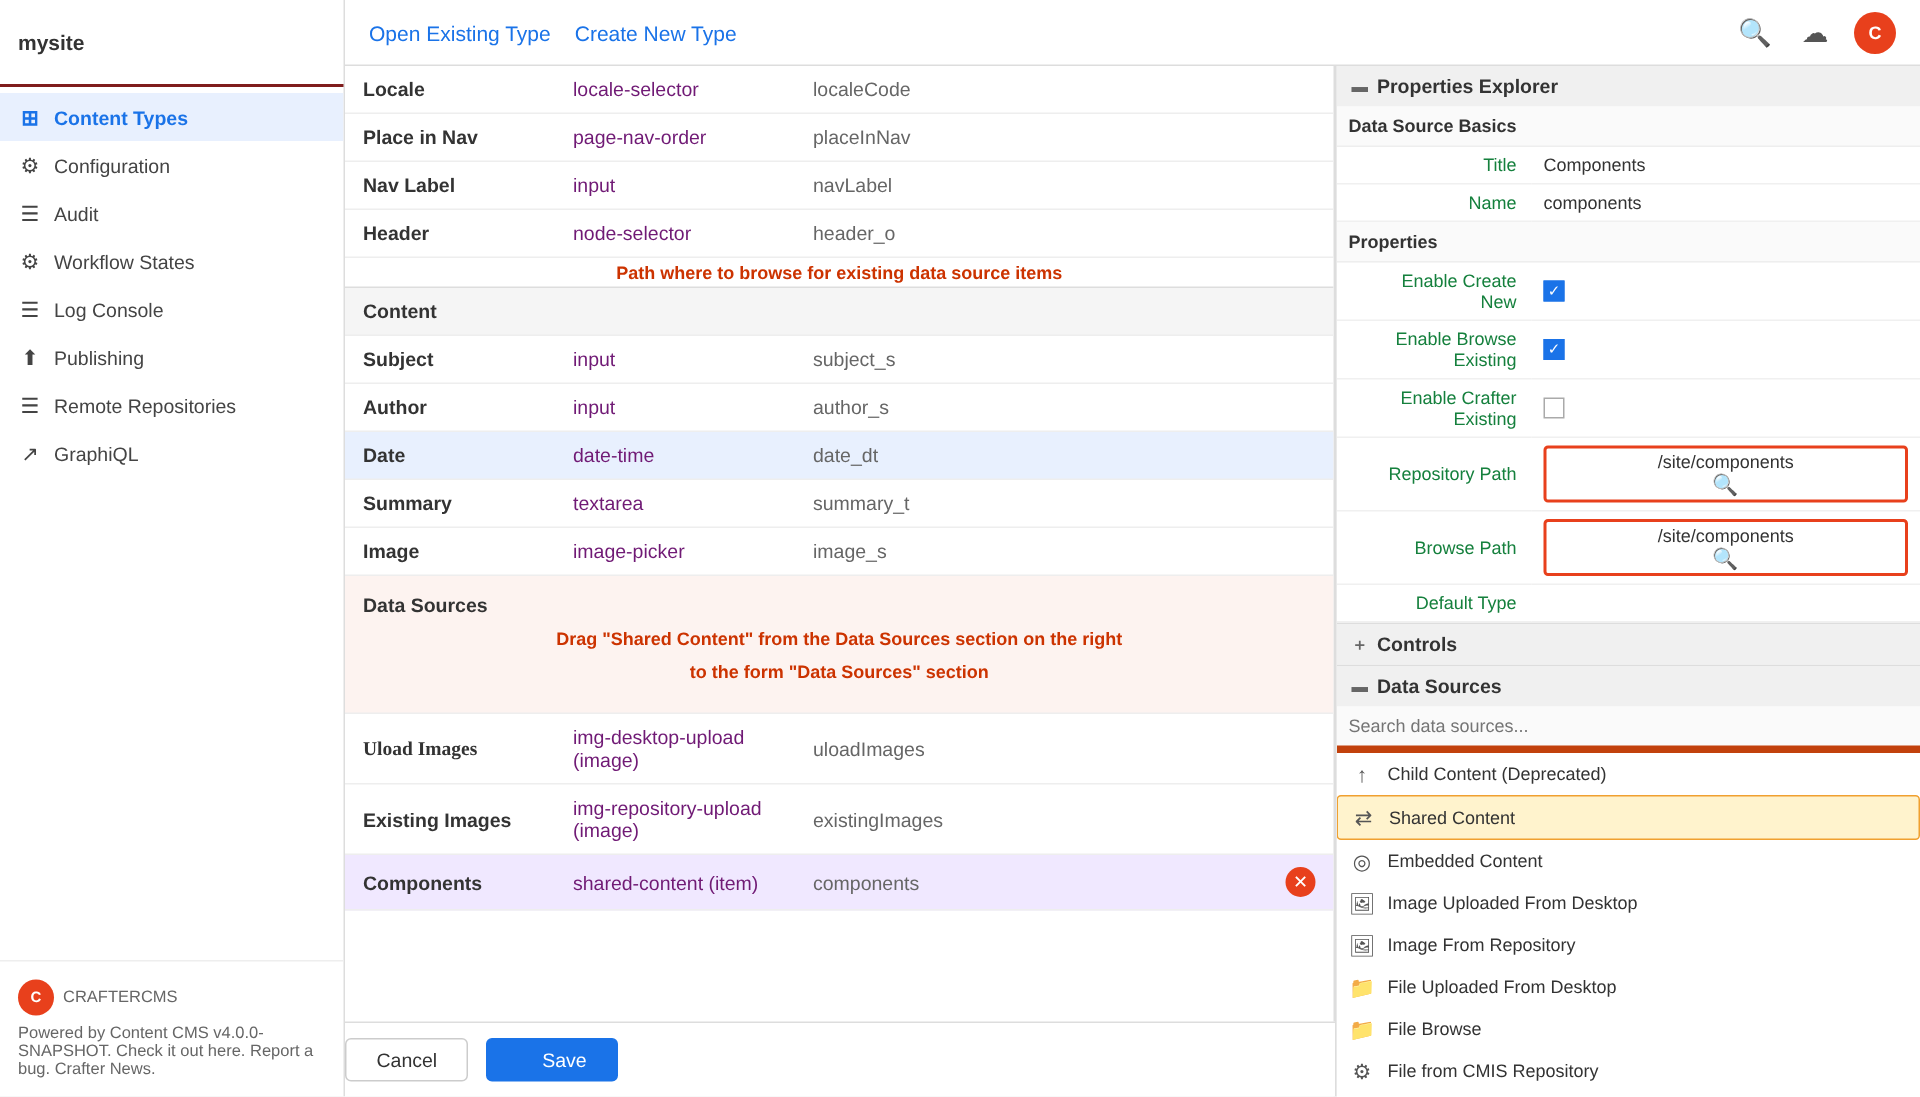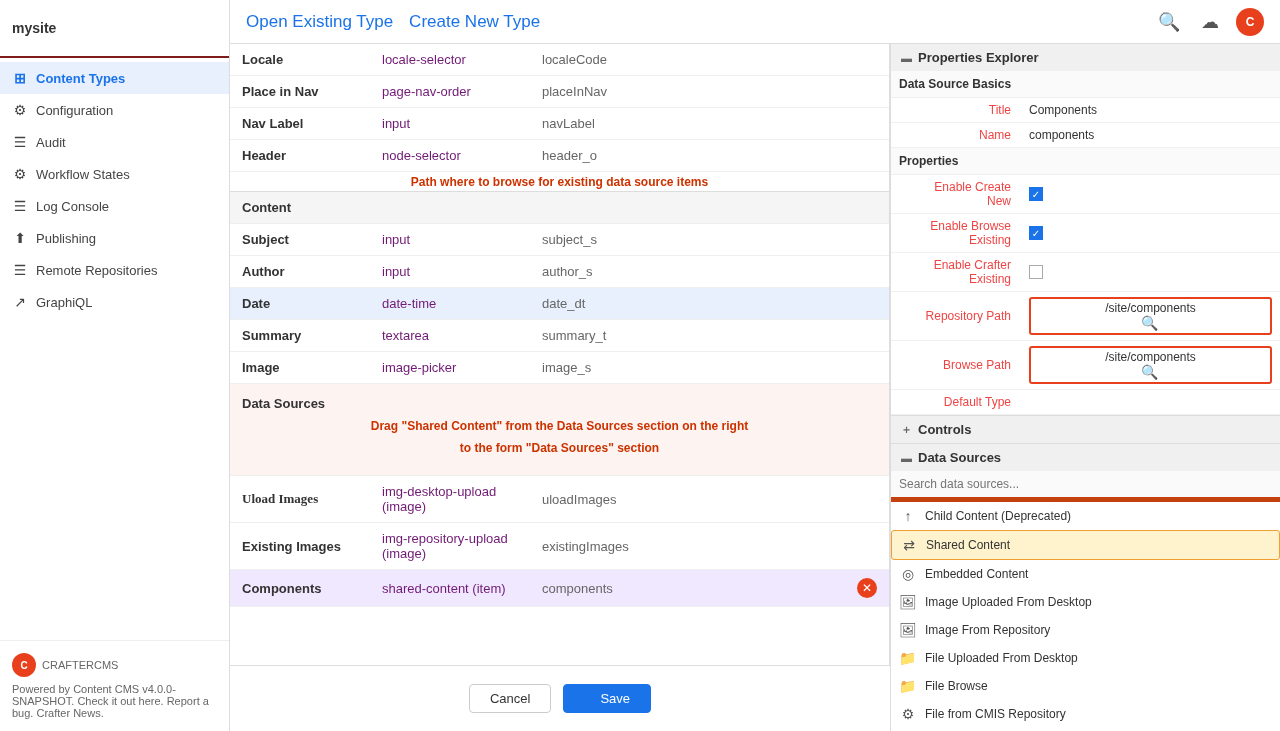--- a/index.html
+++ b/index.html
@@ -12,21 +12,21 @@
     .sidebar-nav { flex: 1; overflow-y: auto; padding: 4px 0; }
     .nav-item { display: flex; align-items: center; gap: 8px; padding: 8px 12px; cursor: pointer; color: #444; font-size: 13px; }
     .nav-item.active { background: #e8f0fe; color: #1a73e8; font-weight: bold; }
     .nav-icon { width: 16px; height: 16px; display: inline-flex; align-items: center; justify-content: center; font-size: 14px; color: inherit; }
     .sidebar-footer { padding: 12px; border-top: 1px solid #eee; font-size: 11px; color: #666; }
     .crafter-logo { display: flex; align-items: center; gap: 6px; margin-bottom: 6px; }
     .crafter-logo-icon { width: 24px; height: 24px; background: #e8401c; border-radius: 50%; display: flex; align-items: center; justify-content: center; color: white; font-size: 10px; font-weight: bold; }
 
     
     .top-bar { position: absolute; top: 0; left: 230px; right: 0; height: 44px; background: #fff; border-bottom: 1px solid #ddd; display: flex; align-items: center; padding: 0 16px; gap: 16px; z-index: 10; }
-    .top-bar-link { color: #1a73e8; font-size: 17px; cursor: pointer; text-decoration: none; }
+    .top-bar-link { color: #1a73e8; font-size: 14px; cursor: pointer; text-decoration: none; }
     .top-bar-icons { margin-left: auto; display: flex; align-items: center; gap: 12px; }
     .top-bar-icon { width: 28px; height: 28px; display: flex; align-items: center; justify-content: center; cursor: pointer; color: #555; font-size: 18px; }
 
     
     .main-area { position: absolute; left: 230px; top: 44px; right: 0; bottom: 0; display: flex; overflow: hidden; }
 
     
     .center-panel { flex: 1; overflow-y: auto; background: #fff; border-right: 1px solid #ddd; position: relative; }
 
     
@@ -38,35 +38,35 @@
     .fields-table td:nth-child(3) { color: #666; }
     .fields-table tr.highlighted { background: #e8f0fe; }
 
     .section-header { background: #f5f5f5; border-bottom: 1px solid #ddd; border-top: 1px solid #ddd; }
     .section-header td { padding: 8px 12px; font-weight: bold; color: #333; }
 
     
     .annotation-text { color: #cc3300; font-size: 12px; font-weight: bold; text-align: center; padding: 4px 0; }
 
     
-    .bottom-bar { position: absolute; bottom: 0; left: 0; right: 0; height: 66px; background: #fff; border-top: 1px solid #ddd; display: flex; align-items: center; justify-content: center; gap: 12px; z-index: 5; }
+    .bottom-bar { position: absolute; bottom: 0; left: 0; right: 0; height: 50px; background: #fff; border-top: 1px solid #ddd; display: flex; align-items: center; gap: 12px; z-index: 5; }
     .btn { padding: 6px 20px; border-radius: 4px; border: 1px solid #ccc; cursor: pointer; font-size: 13px; }
     .btn-cancel { background: #fff; color: #333; }
     .btn-save { background: #1a73e8; color: #fff; border-color: #1a73e8; padding-left: 36px; }
 
     
     .right-panel { width: 390px; min-width: 390px; background: #fff; overflow-y: auto; border-left: 1px solid #ddd; }
     .panel-section { border-bottom: 1px solid #ddd; }
     .panel-section-header { background: #f0f0f0; padding: 6px 10px; display: flex; align-items: center; gap: 6px; font-weight: bold; font-size: 13px; color: #333; cursor: pointer; }
     .panel-section-header .toggle-icon { font-size: 11px; color: #666; }
 
     
     .prop-table { width: 100%; border-collapse: collapse; }
     .prop-table td { padding: 5px 8px; vertical-align: middle; font-size: 12px; border-bottom: 1px solid #f0f0f0; }
-    .prop-table td:first-child { text-align: right; color: #ef4444; width: 130px; padding-right: 10px; padding-left: 16px; }
+    .prop-table td:first-child { text-align: right; color: #15803d; width: 130px; padding-right: 10px; padding-left: 16px; }
     .prop-table td:last-child { color: #333; }
 
     .section-label { padding: 6px 8px; font-weight: bold; font-size: 12px; color: #333; background: #fafafa; border-bottom: 1px solid #eee; }
 
     .checkbox-cell { display: flex; align-items: center; }
     .cb { width: 14px; height: 14px; border: 1px solid #aaa; background: #fff; display: inline-flex; align-items: center; justify-content: center; }
     .cb.checked { background: #1a73e8; border-color: #1a73e8; color: white; font-size: 10px; }
     .cb.unchecked { background: #fff; }
 
     .path-input { display: flex; align-items: center; border: 2px solid #e8401c; border-radius: 3px; background: #fff; padding: 2px 4px; flex-direction: column; }

